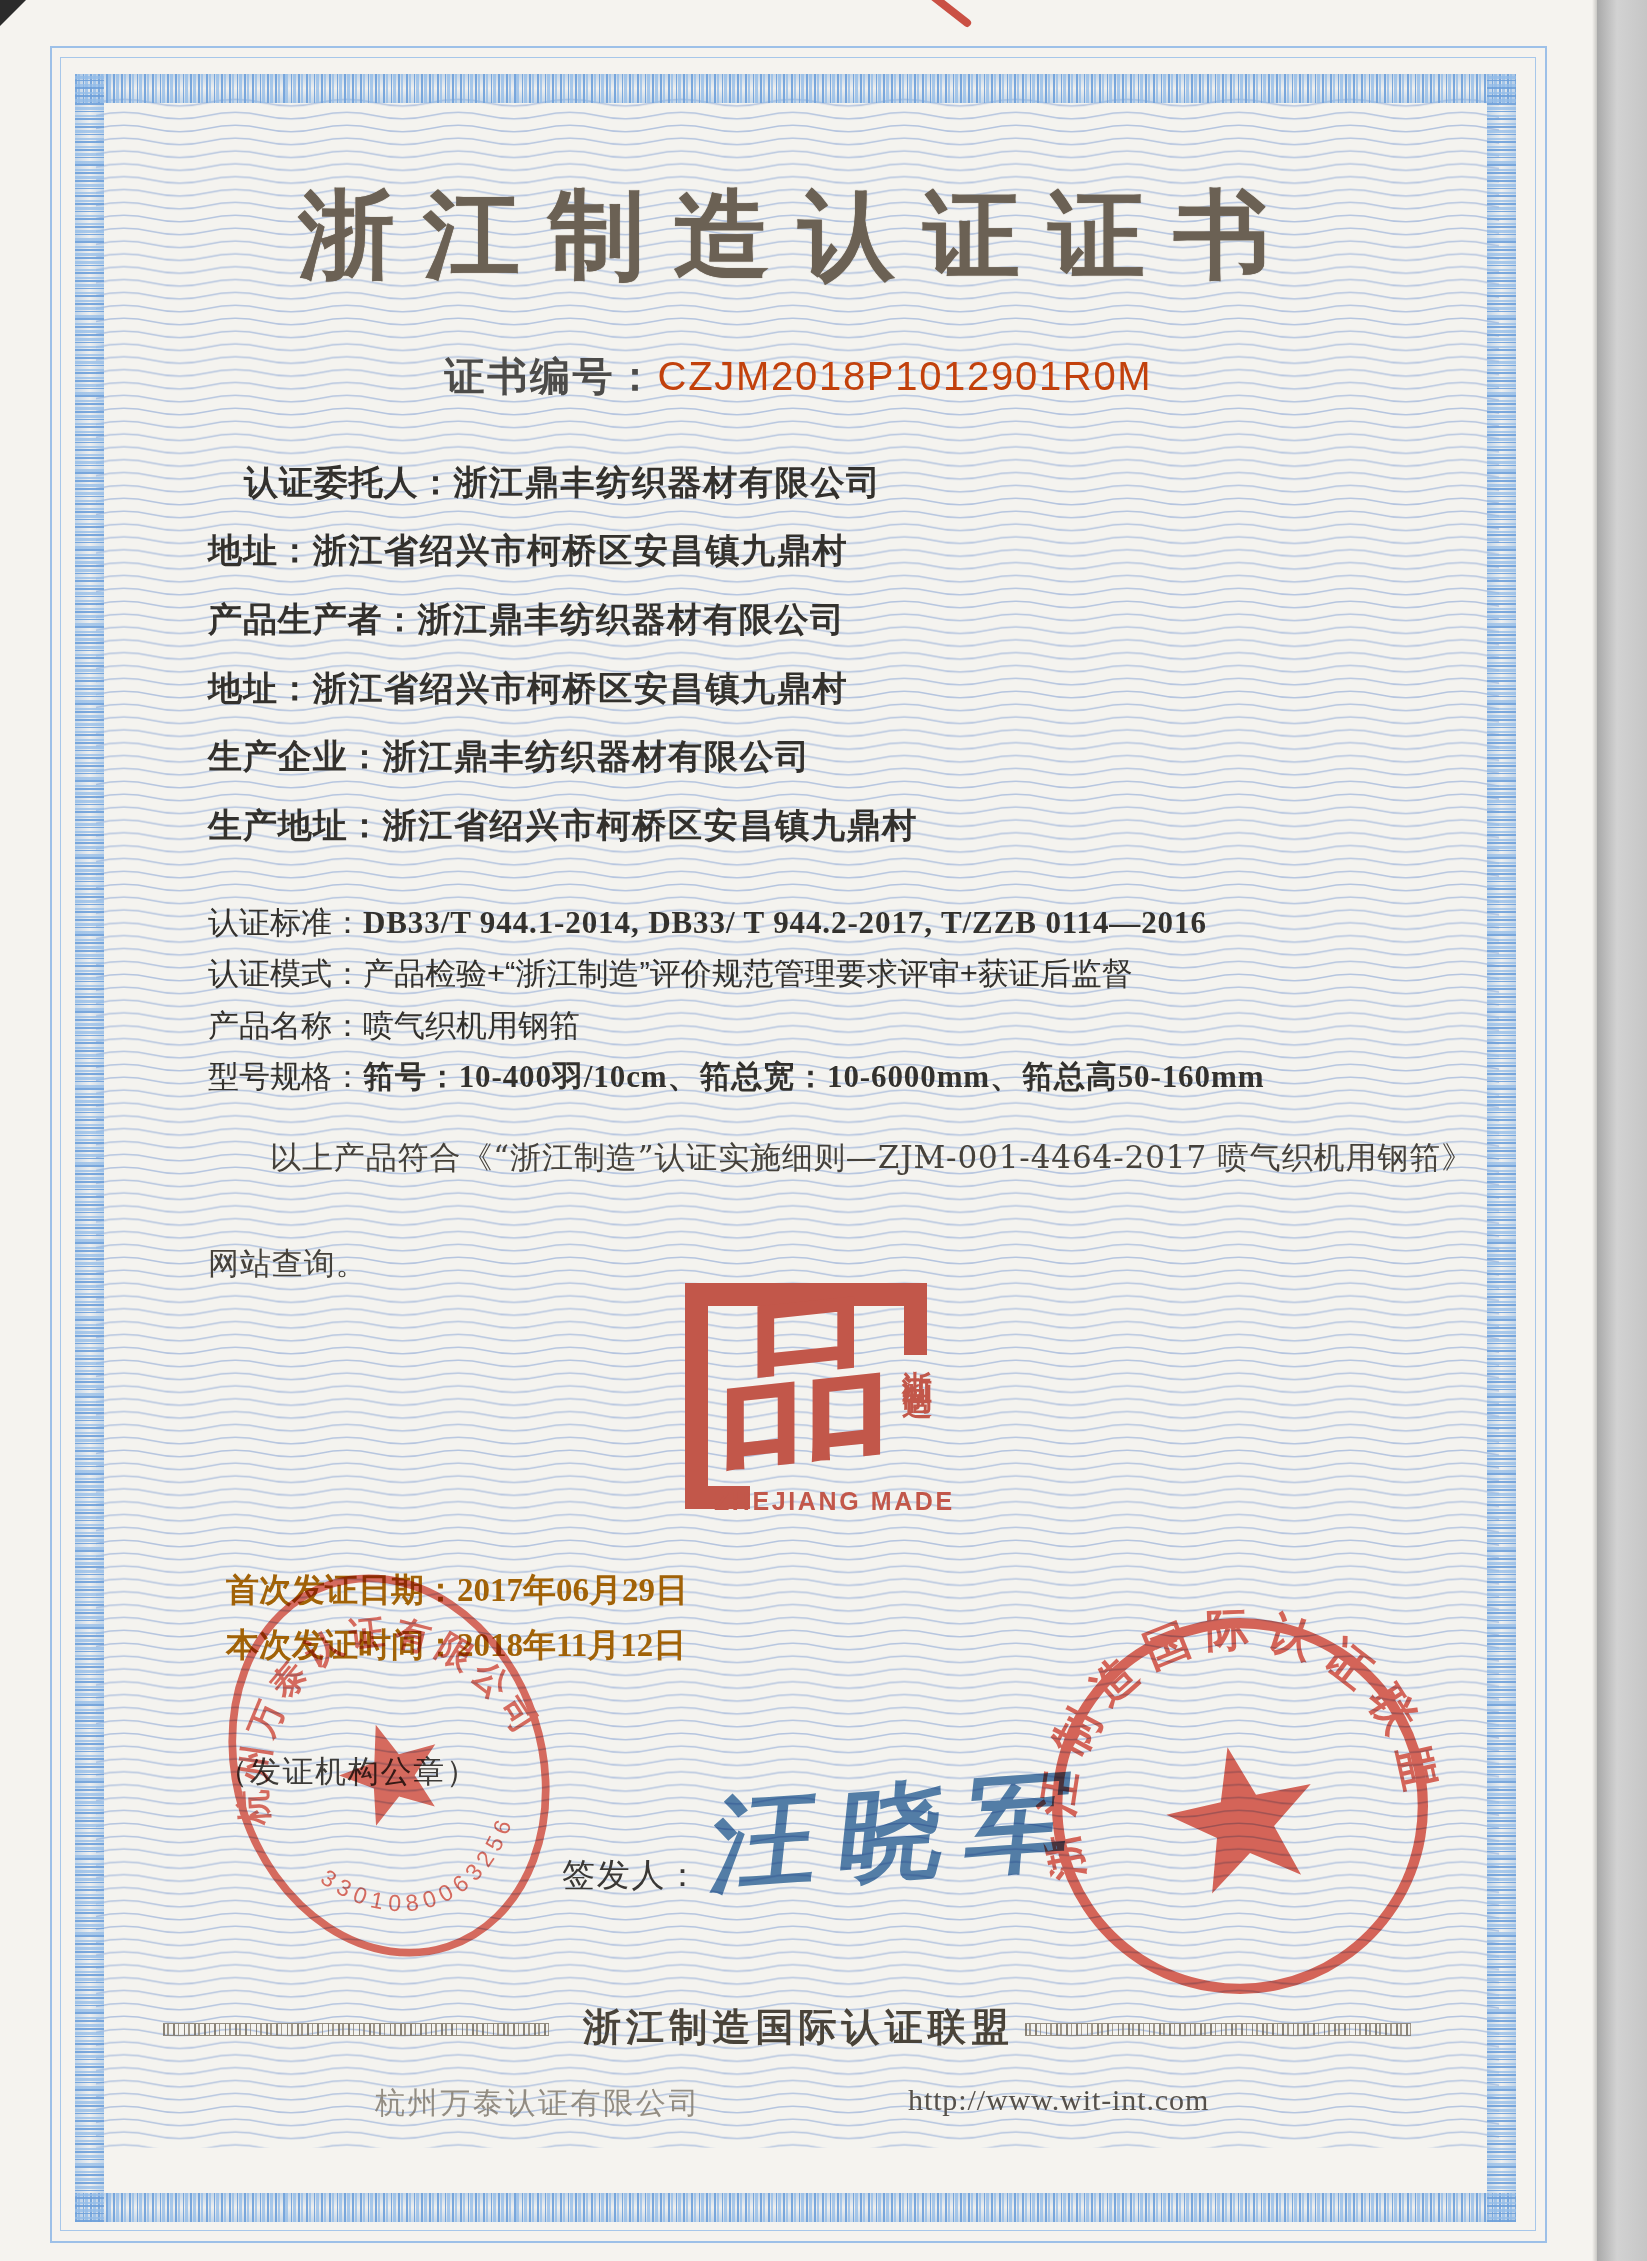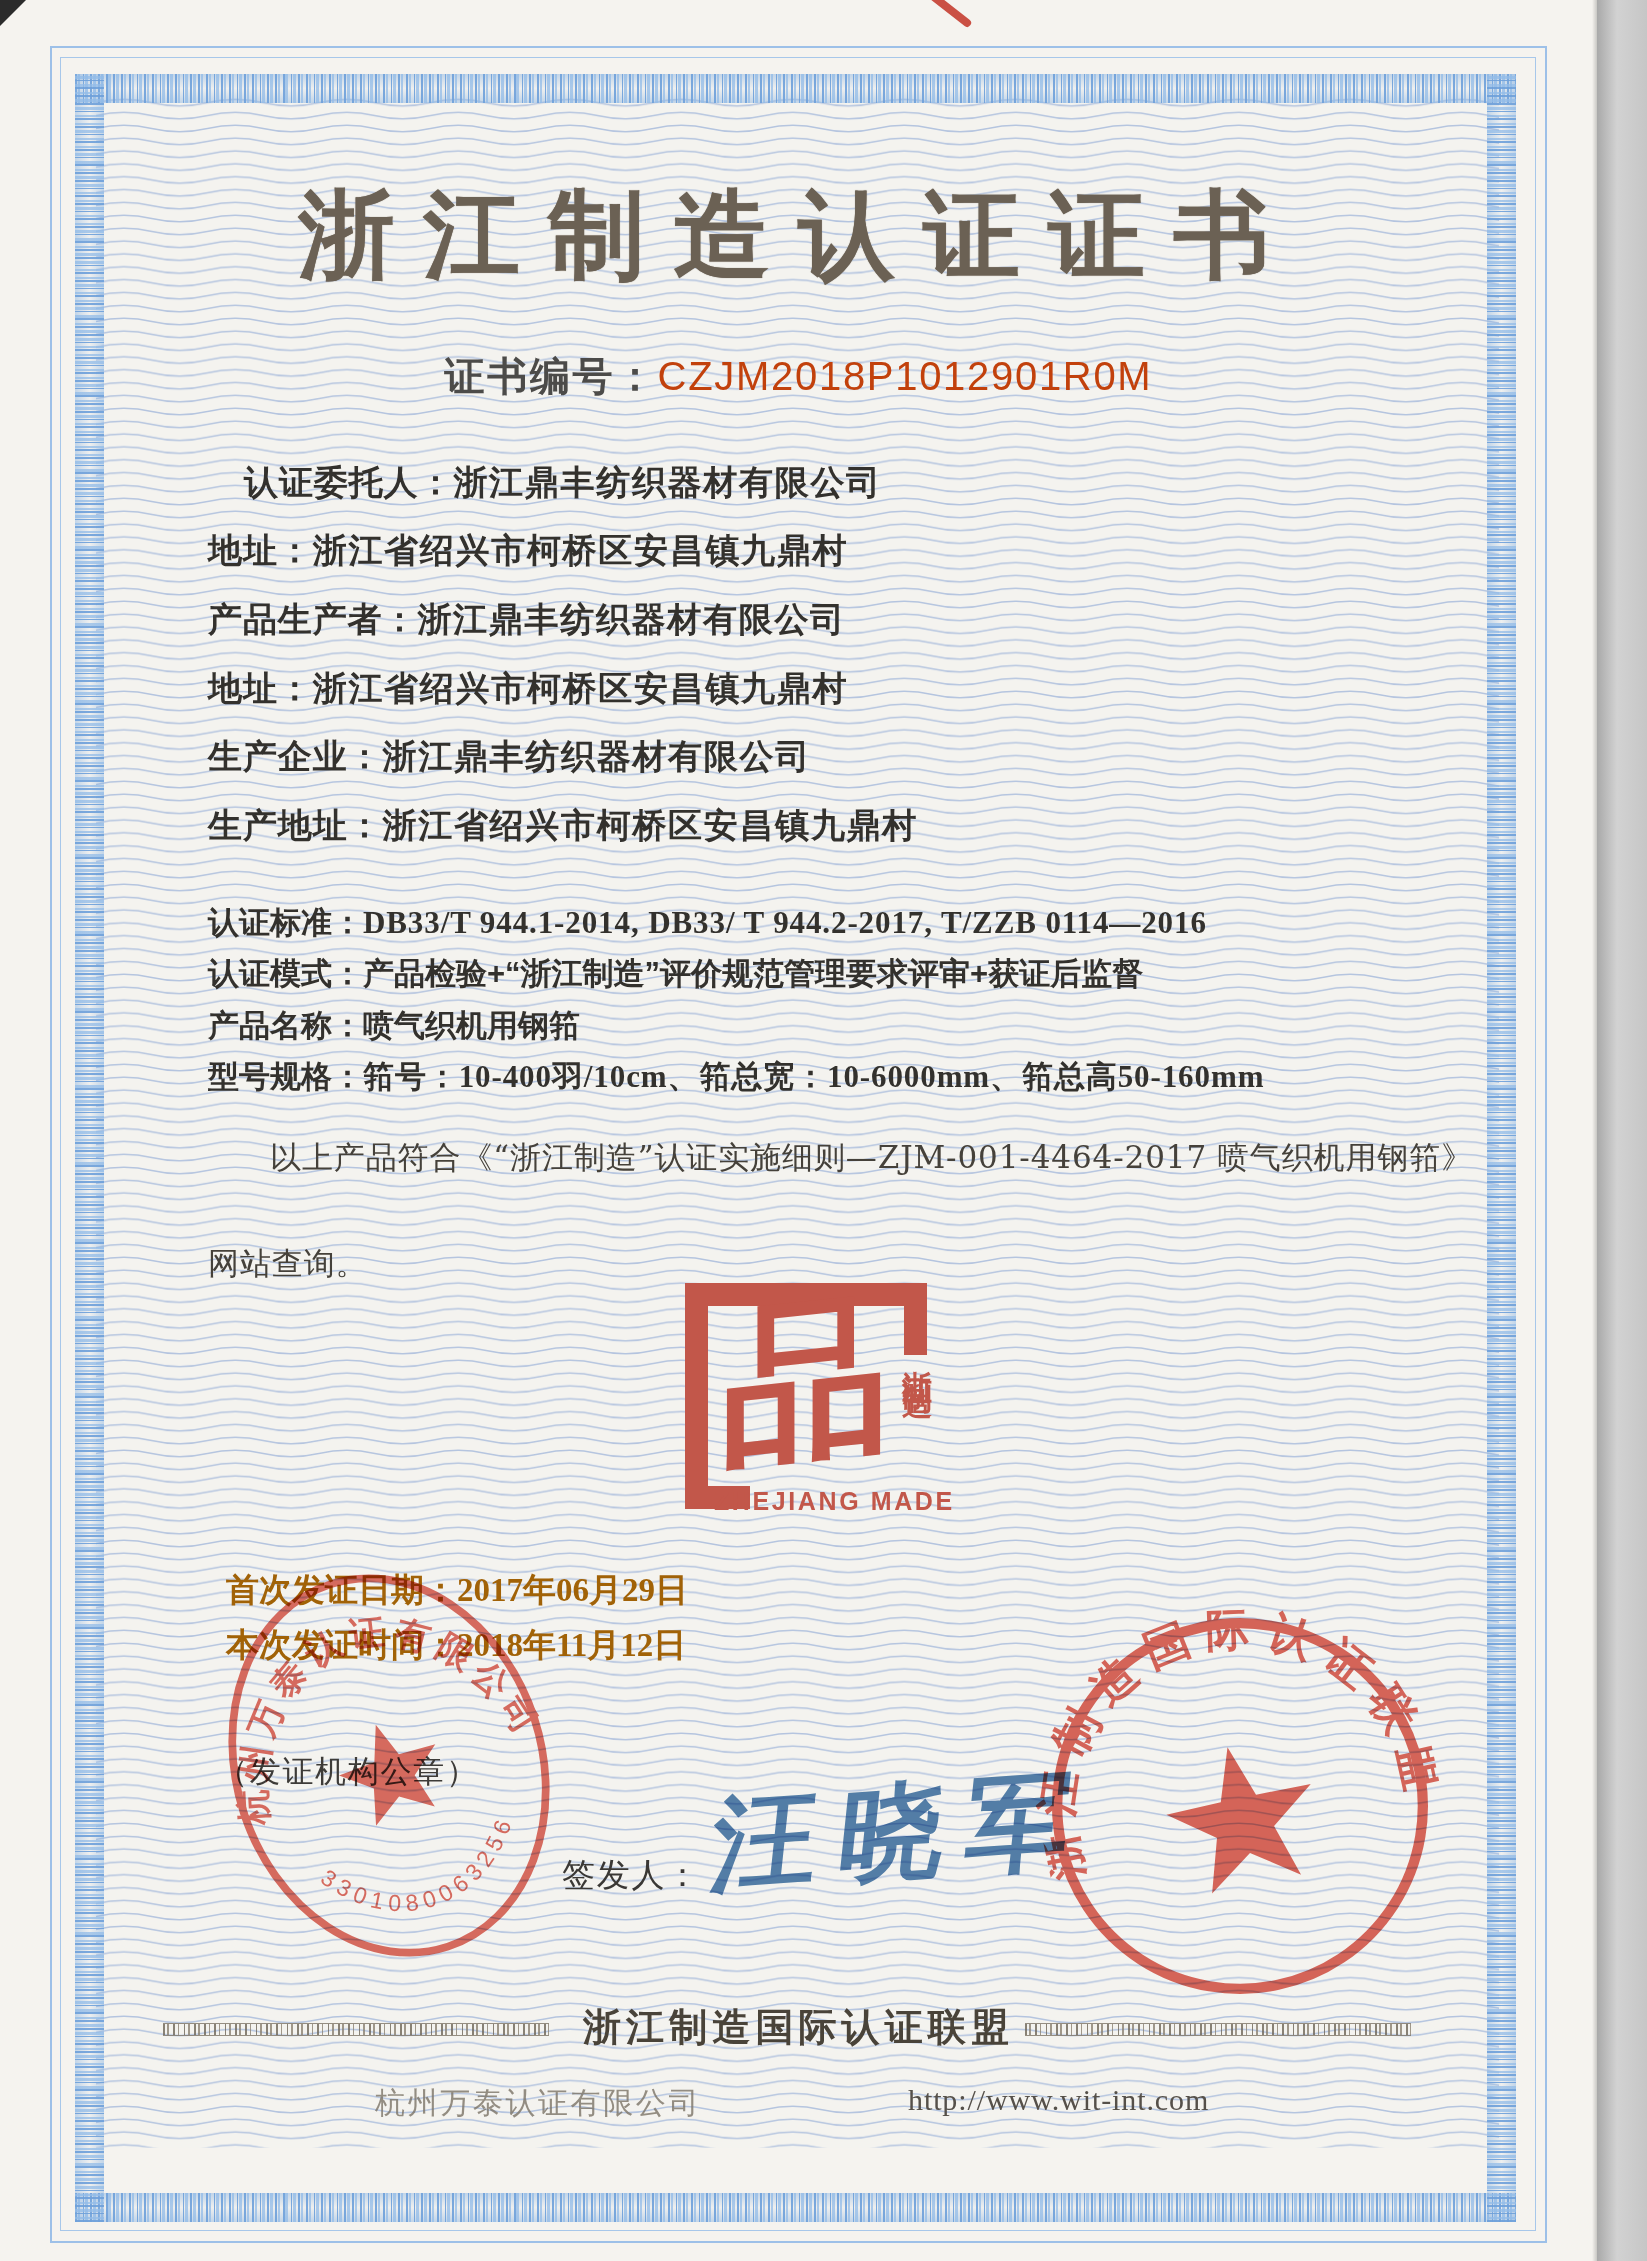--- a/index.html
+++ b/index.html
@@ -32,21 +32,21 @@
   .cwrap{position:absolute;left:0;width:1597px;text-align:center;z-index:2;}
   .abs{position:absolute;z-index:2;white-space:nowrap;}
   .title{font-family:"DejaVu Serif",serif;font-weight:700;font-size:96px;letter-spacing:29px;
          color:#6b6154;transform:skewX(-3deg);text-shadow:0 0 0.9px #6b6154;}
   .certno{font-size:40px;font-weight:700;color:#4c4b49;letter-spacing:2.6px;}
   .certno .num{font-family:"Liberation Sans",sans-serif;font-weight:400;color:#c2410c;letter-spacing:1.7px;}
   .line{left:208px;font-size:34px;color:#33312d;}
   .line .lbl{font-weight:700;letter-spacing:0.9px;}
   .line .val{font-family:"Liberation Serif",serif;font-weight:700;letter-spacing:1.7px;}
   .spec{left:208px;font-size:31px;color:#33312d;}
-  .spec .lbl{font-weight:700;}
+  .spec .lbl{font-weight:400;}
   .spec .val{font-family:"Liberation Serif",serif;font-weight:700;letter-spacing:0.9px;}
   .stmt{left:208px;font-size:31px;color:#45413a;font-family:"DejaVu Serif",serif;letter-spacing:0.9px;}
   .date{left:226px;font-size:33px;color:#a16207;font-weight:700;}
   .date .val{font-family:"Liberation Serif",serif;}
   .note{left:217px;font-size:31px;color:#3d3b38;letter-spacing:1.7px;}
   .signlbl{left:562px;top:1853px;font-size:33px;color:#3a3835;letter-spacing:1.7px;}
   .signature{left:712px;top:1763px;font-size:105px;color:#3f72a6;z-index:3;
      font-family:"DejaVu Serif",serif;font-weight:600;letter-spacing:22px;
      transform:rotate(-4deg) skewX(-10deg);opacity:.88;mix-blend-mode:multiply;}
   

